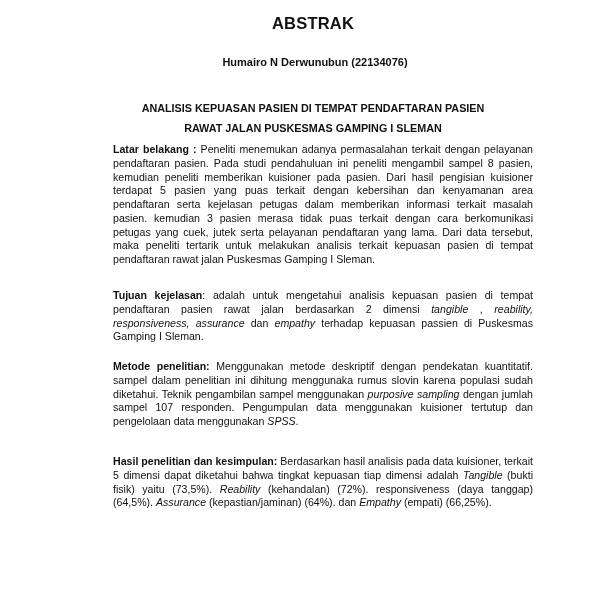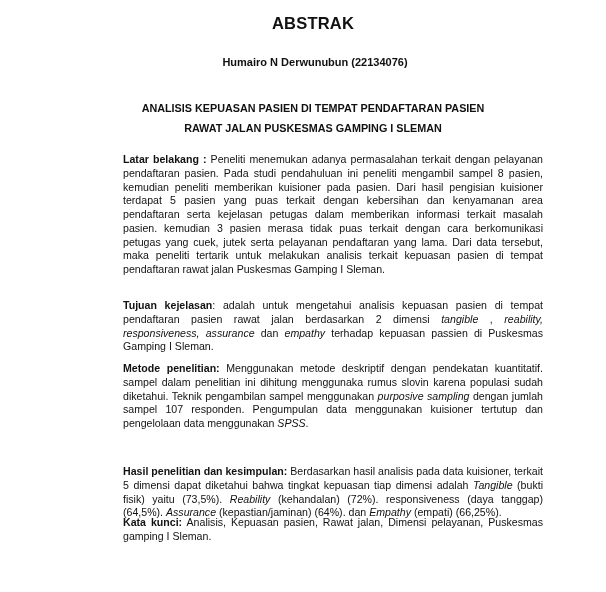--- a/index.html
+++ b/index.html
@@ -5,40 +5,39 @@
   html, body { margin: 0; padding: 0; background: #ffffff; }
   body { width: 606px; height: 592px; overflow: hidden; position: relative;
          font-family: "Liberation Sans", sans-serif; color: #111; }
   .page { position: absolute; left: 0; top: 0; width: 606px; height: 504px; }
   .heading { position: absolute; left: 0; width: 606px; text-align: center; font-weight: bold; }
   #abstrak-title { top: 14px; font-size: 16.5px; letter-spacing: 0.2px; left: 10px; }
   #author-line { top: 56px; font-size: 11px; left: 12px; }
   #thesis-title-1 { top: 102px; font-size: 10.8px; left: 10px; }
   #thesis-title-2 { top: 122px; font-size: 10.8px; left: 10px; }
   .para { position: absolute; left: 113px; width: 420px; font-size: 10.6px;
-          line-height: 13.75px; text-align: justify; margin: 10px; }
+          line-height: 13.75px; text-align: justify; margin: 0; }
   .para b { font-weight: bold; }
   .para i { font-style: italic; }
   #p-latar { top: 143px; }
   #p-tujuan { top: 289px; }
-  #p-metode { top: 352px; }
+  #p-metode { top: 360px; }
   #p-hasil { top: 455px; }
   #p-kata { top: 506px; }
 </style>
 </head>
 <body>
 
 <div class="page">
   <div class="heading" id="abstrak-title">ABSTRAK</div>
   <div class="heading" id="author-line">Humairo N Derwunubun (22134076)</div>
   <div class="heading" id="thesis-title-1">ANALISIS KEPUASAN PASIEN DI TEMPAT PENDAFTARAN PASIEN</div>
   <div class="heading" id="thesis-title-2">RAWAT JALAN PUSKESMAS GAMPING I SLEMAN</div>
 
   <p class="para" id="p-latar"><b>Latar belakang :</b><span> Peneliti menemukan adanya permasalahan terkait dengan pelayanan pendaftaran pasien. Pada  studi pendahuluan ini peneliti mengambil sampel 8 pasien, kemudian peneliti memberikan kuisioner pada pasien. Dari hasil pengisian kuisioner terdapat 5 pasien yang puas terkait dengan kebersihan dan kenyamanan area pendaftaran serta kejelasan petugas dalam memberikan informasi terkait masalah pasien. kemudian 3 pasien merasa tidak puas terkait dengan cara berkomunikasi petugas yang cuek, jutek serta pelayanan pendaftaran yang lama. Dari data tersebut, maka peneliti tertarik untuk melakukan analisis terkait kepuasan pasien di tempat pendaftaran rawat jalan Puskesmas Gamping I Sleman.</span></p>
 
   <p class="para" id="p-tujuan"><b>Tujuan kejelasan</b><span>:  adalah untuk mengetahui analisis kepuasan pasien di tempat pendaftaran pasien rawat jalan berdasarkan 2 dimensi </span><i>tangible</i><span> , </span><i>reability, responsiveness,</i><span> </span><i>assurance</i><span> dan </span><i>empathy</i><span>  terhadap kepuasan passien di Puskesmas Gamping I Sleman.</span></p>
 
   <p class="para" id="p-metode"><b>Metode penelitian:</b><span>  Menggunakan metode deskriptif dengan pendekatan kuantitatif. sampel dalam penelitian ini  dihitung menggunaka rumus  slovin  karena populasi sudah diketahui. Teknik pengambilan sampel menggunakan </span><i>purposive sampling</i><span>  dengan jumlah sampel 107 responden. Pengumpulan data menggunakan kuisioner tertutup dan pengelolaan data menggunakan </span><i>SPSS</i><span>.</span></p>
 
   <p class="para" id="p-hasil"><b>Hasil penelitian dan kesimpulan:</b><span>  Berdasarkan hasil analisis  pada data kuisioner, terkait 5 dimensi  dapat diketahui bahwa  tingkat kepuasan tiap dimensi adalah </span><i>Tangible</i><span> (bukti fisik) yaitu (73,5%). </span><i>Reability</i><span> (kehandalan) (72%). responsiveness (daya tanggap) (64,5%). </span><i>Assurance</i><span>  (kepastian/jaminan) (64%). dan </span><i>Empathy</i><span> (empati) (66,25%).</span></p>
 
-  <p class="para" id="p-kata"><b>Kata kunci:</b><span> Analisis, Kepuasan pasien, Rawat jalan, Dimensi pelayanan, Puskesmas gamping I Sleman.</span></p>
 </div>
 
 </body></html>

